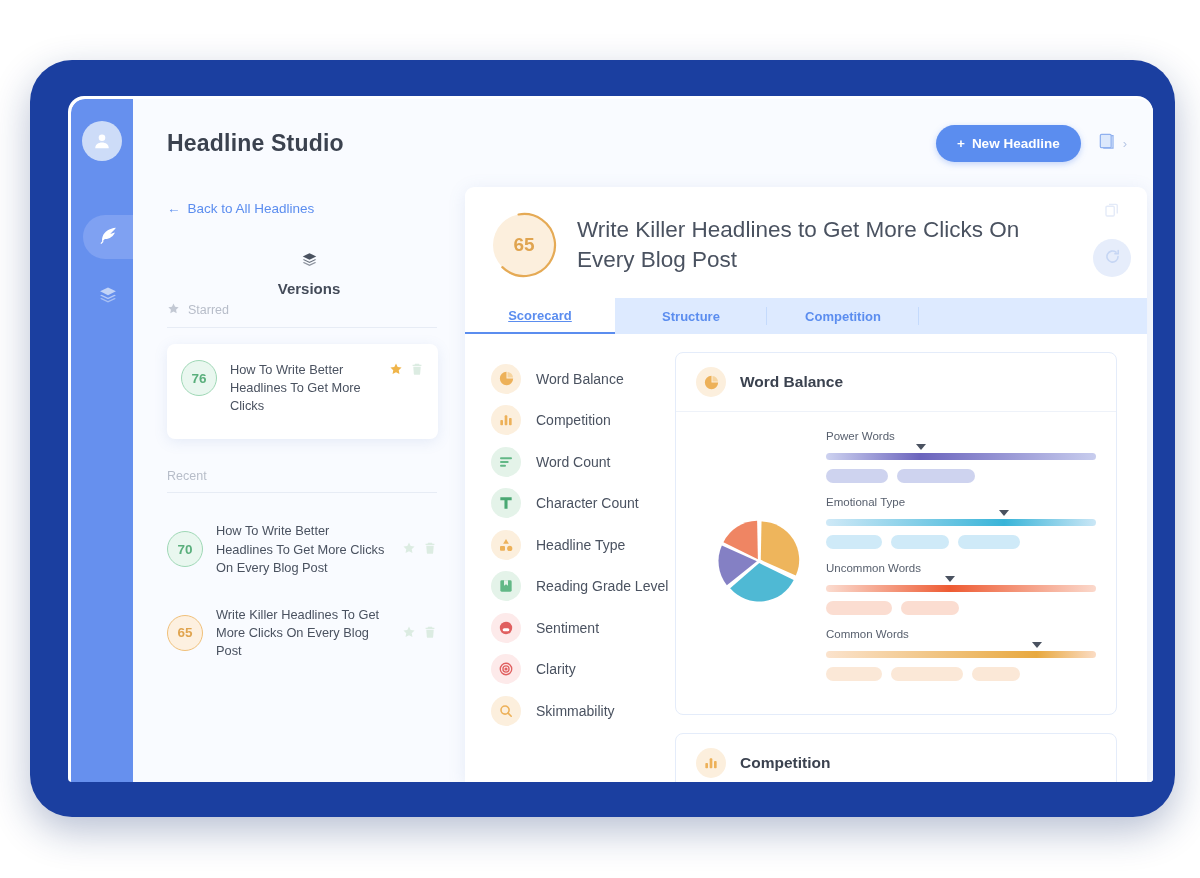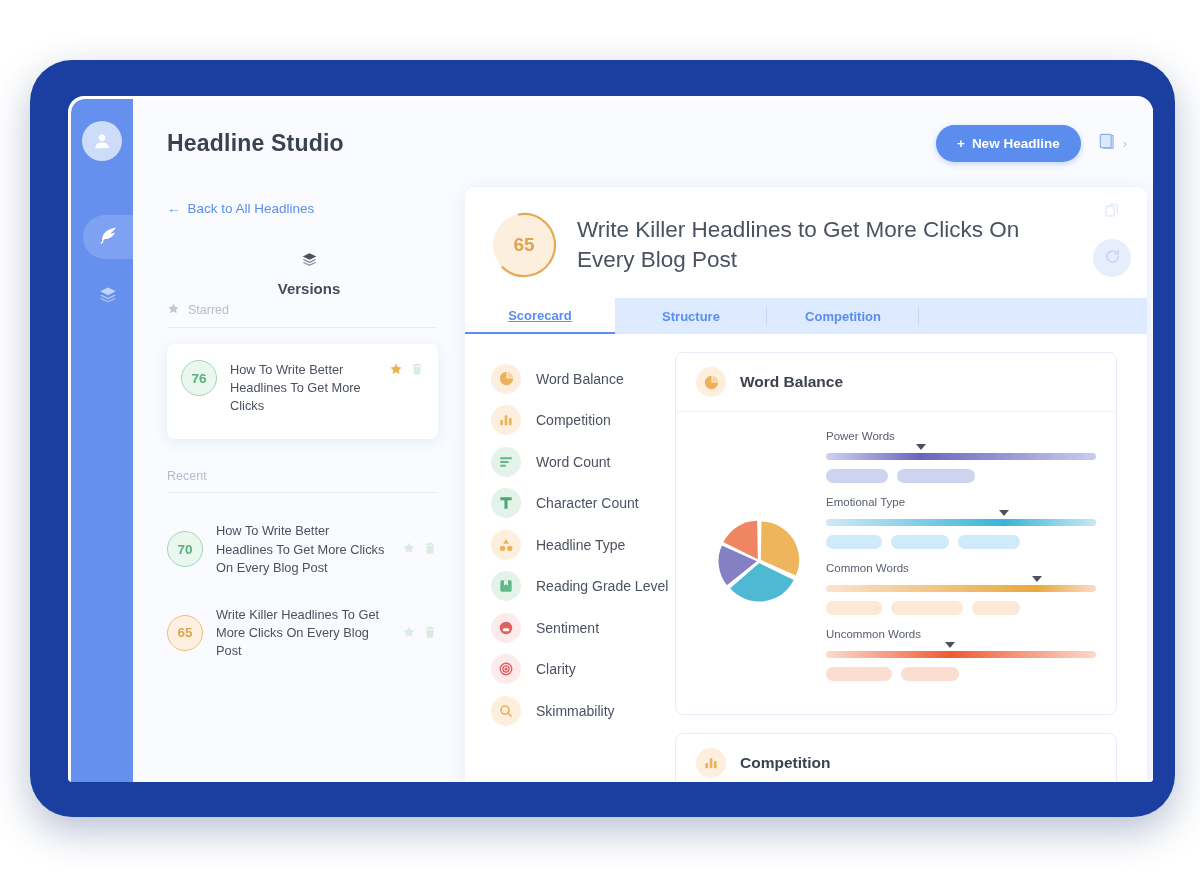--- a/index.html
+++ b/index.html
@@ -481,40 +481,40 @@
                               <span class="marker" style="left:66%"></span>
                               <span class="bar-track" style="background:linear-gradient(90deg,#cfe9f7 0%,#39b4d8 66%,#cbe7f6 100%)"></span>
                             </div>
                             <div class="chips">
                               <span class="chip" style="width:56px;background:#cfeaf8"></span>
                               <span class="chip" style="width:58px;background:#cfeaf8"></span>
                               <span class="chip" style="width:62px;background:#cfeaf8"></span>
                             </div>
                           </div>
                           <div class="bargroup">
+                            <div class="bar-label">Uncommon Words</div>
+                            <div class="bar-track-row">
+                              <span class="marker" style="left:46%"></span>
+                              <span class="bar-track" style="background:linear-gradient(90deg,#fbdcd0 0%,#ee5b33 46%,#fbd9cc 100%)"></span>
+                            </div>
+                            <div class="chips">
+                              <span class="chip" style="width:66px;background:#fbddd1"></span>
+                              <span class="chip" style="width:58px;background:#fbddd1"></span>
+                            </div>
+                          </div>
+                          <div class="bargroup">
                             <div class="bar-label">Common Words</div>
                             <div class="bar-track-row">
                               <span class="marker" style="left:78%"></span>
                               <span class="bar-track" style="background:linear-gradient(90deg,#fbe3cd 0%,#e8a93f 78%,#fbdcc4 100%)"></span>
                             </div>
                             <div class="chips">
                               <span class="chip" style="width:56px;background:#fbe8d7"></span>
                               <span class="chip" style="width:72px;background:#fbe8d7"></span>
                               <span class="chip" style="width:48px;background:#fbe8d7"></span>
-                            </div>
-                          </div>
-                          <div class="bargroup">
-                            <div class="bar-label">Uncommon Words</div>
-                            <div class="bar-track-row">
-                              <span class="marker" style="left:46%"></span>
-                              <span class="bar-track" style="background:linear-gradient(90deg,#fbdcd0 0%,#ee5b33 46%,#fbd9cc 100%)"></span>
-                            </div>
-                            <div class="chips">
-                              <span class="chip" style="width:66px;background:#fbddd1"></span>
-                              <span class="chip" style="width:58px;background:#fbddd1"></span>
                             </div>
                           </div>
                         </div>
                     </div>
                   </div>
 
                   <div class="panel">
                     <div class="panel-head">
                       <span class="mi mi-o">
                         <svg width="16" height="16" viewBox="0 0 24 24" fill="#edb159">

